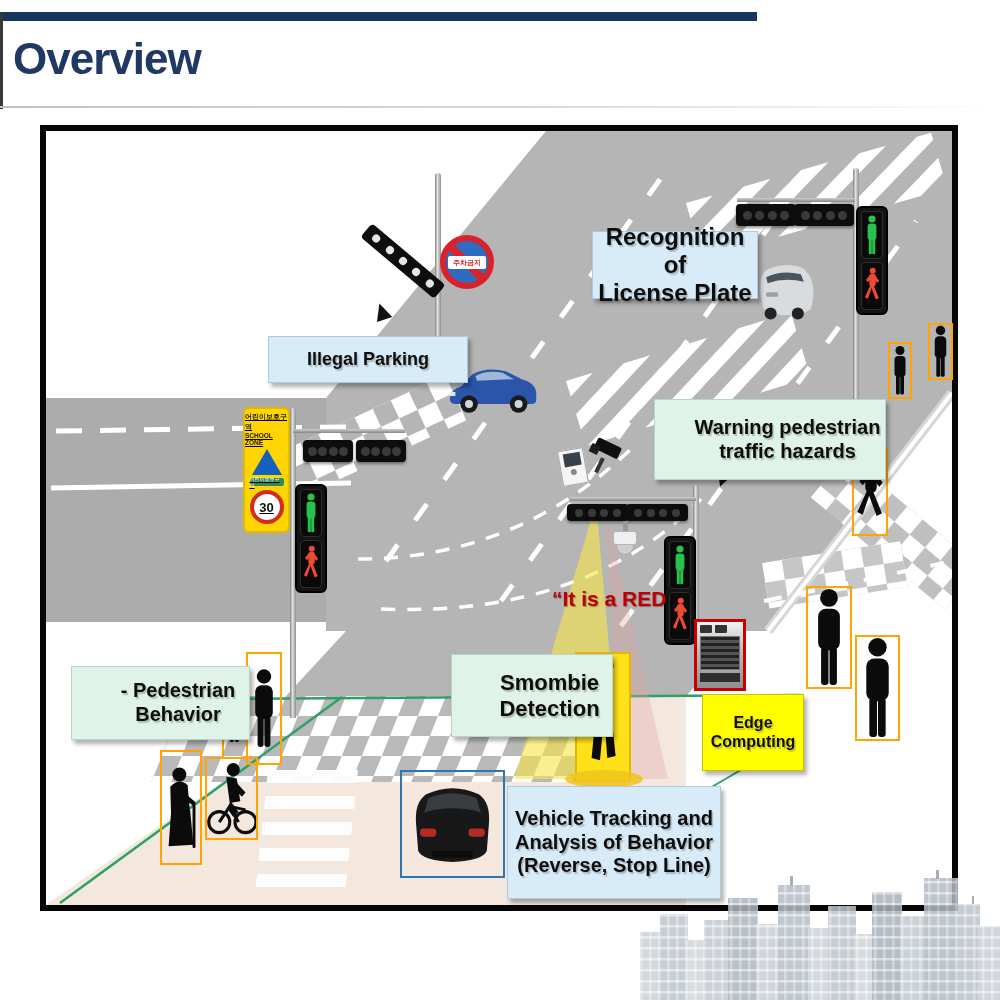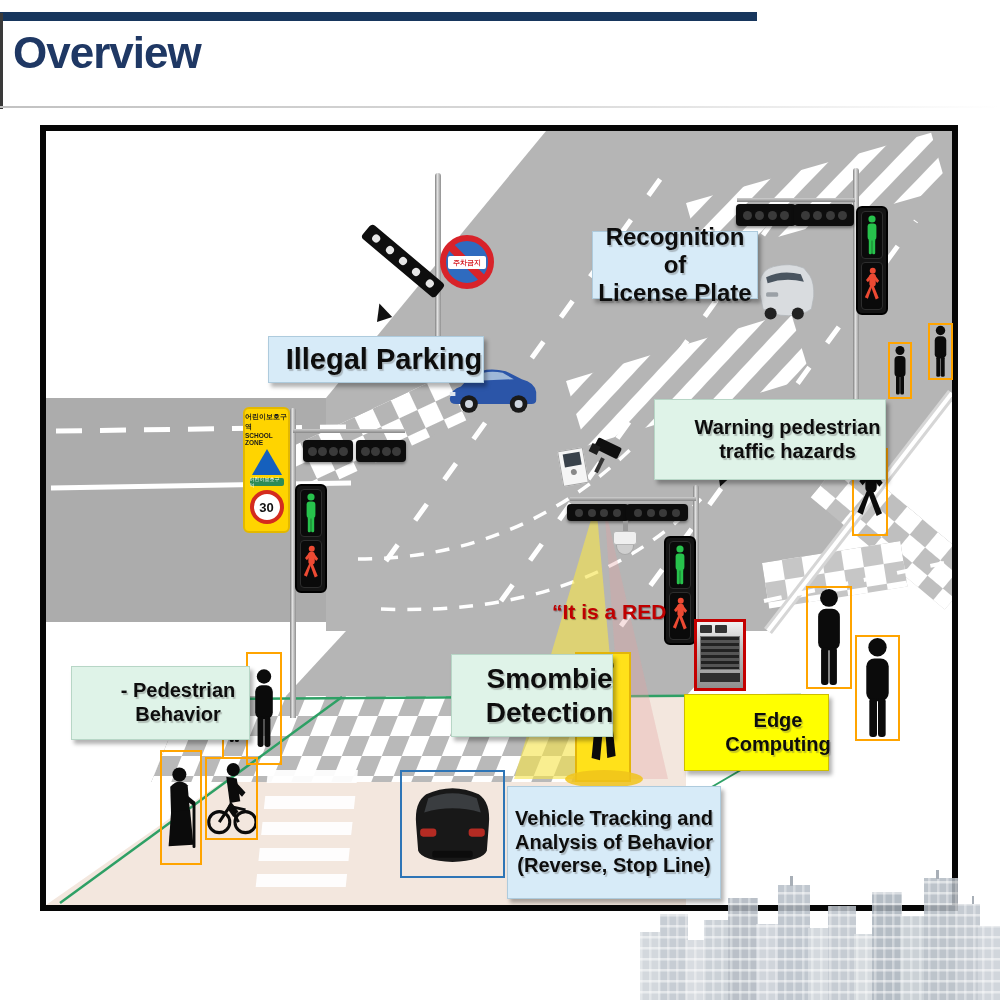--- a/index.html
+++ b/index.html
@@ -1,60 +1,60 @@
 <!DOCTYPE html>
 <html><head>
 <meta charset="utf-8">
 <style>
   html,body{margin:0;padding:0;background:#fff;}
   .slide{position:relative;width:1000px;height:1000px;background:#fff;overflow:hidden;
          font-family:"Liberation Sans",sans-serif;}
   
   .top-bar{position:absolute;left:0;top:12px;width:757px;height:9px;background:#17365D;z-index:3;}
   .left-tick{position:absolute;left:0;top:13px;width:3px;height:96px;background:#3a3a3a;z-index:3;}
-  .page-title{position:absolute;left:13px;top:28px;font-size:44px;font-weight:bold;
+  .page-title{position:absolute;left:13px;top:34px;font-size:44px;font-weight:bold;
               color:#1F3864;letter-spacing:-1px;z-index:3;}
   .title-rule{position:absolute;left:0;top:106px;width:1000px;height:2px;
               background:linear-gradient(90deg,#c2c2c2,#d9d9d9 55%,rgba(255,255,255,0));z-index:3;}
   
   .frame{position:absolute;left:40px;top:125px;width:918px;height:786px;border:6px solid #060606;
          background:#fff;box-sizing:border-box;z-index:1;}
   .groundwrap{position:absolute;left:46px;top:131px;width:906px;height:774px;z-index:1;}
   
   .label{position:absolute;display:flex;align-items:center;justify-content:center;text-align:center;
          font-weight:bold;color:#0d0d0d;line-height:1.18;z-index:30;
          box-shadow:3px 4px 4px rgba(0,0,0,.3);}
   .label span{white-space:pre-line;text-shadow:1.5px 1.5px 1px rgba(90,90,90,.35);}
   .lb-blue{background:#D7EBF8;border:1px solid #AECBDD;}
   .lb-green{background:#DFF3E8;border:1px solid #B7D6C6;padding-left:35px;}
   .lb-yellow{background:#FFFF00;border:1px solid #CEBE00;}
   .sys-title{position:absolute;left:57px;top:177px;width:288px;height:56px;background:#4472C4;
              color:#fff;display:flex;align-items:center;justify-content:center;font-size:26px;
              font-weight:600;z-index:30;box-shadow:3px 4px 5px rgba(0,0,0,.25);}
-  .red-alert{position:absolute;left:552px;top:600px;font-size:21px;font-weight:bold;color:#C00000;
+  .red-alert{position:absolute;left:552px;top:587px;font-size:21px;font-weight:bold;color:#C00000;
              z-index:30;text-shadow:1px 1px 1px rgba(0,0,0,.35);}
   
   .pole{position:absolute;width:6px;background:linear-gradient(90deg,#7f7f7f,#e2e2e2 40%,#8f8f8f);
         border-radius:3px 3px 0 0;z-index:12;}
   .arm{position:absolute;height:4px;background:linear-gradient(180deg,#cfcfcf,#878787);z-index:12;}
   .sig-bar{position:absolute;height:22px;background:#0d0d0d;border-radius:4px;display:flex;
            align-items:center;justify-content:space-evenly;padding:0 3px;z-index:14;
            box-shadow:0 2px 3px rgba(0,0,0,.4);}
   .sig-bar i{width:9px;height:9px;border-radius:50%;background:#3a3a3a;display:block;}
   .sig-bar.long{height:17px;}
   .sig-bar.long i{width:8px;height:8px;}
   .ped-signal{position:absolute;width:32px;background:#141414;border:2px solid #000;border-radius:6px;
               padding:3px;display:flex;flex-direction:column;gap:3px;z-index:15;box-sizing:border-box;}
   .ped-cell{height:46px;background:#0a0a0a;border:1px solid #2d2d2d;border-radius:4px;display:flex;
             align-items:center;justify-content:center;}
   .ped-cell svg{width:18px;height:40px;}
   
   .school-sign{position:absolute;left:243px;top:407px;width:47px;height:126px;background:#FFD400;
                border:2px solid #E3B800;border-radius:6px;z-index:16;display:flex;flex-direction:column;
-               align-items:center;padding-top:3px;box-sizing:border-box;}
+               align-items:center;padding-top:3px;box-sizing:border-box;text-decoration:underline;}
   .sz-kr{font-size:7px;font-weight:bold;color:#1a1a1a;}
   .sz-en{font-size:6.5px;font-weight:bold;color:#1a1a1a;}
   .sz-tri{width:0;height:0;margin-top:3px;border-left:15px solid transparent;
           border-right:15px solid transparent;border-bottom:26px solid #1560BD;position:relative;}
   .sz-badge{margin-top:3px;width:34px;height:8px;background:#2E8B57;border-radius:2px;color:#fff;
             font-size:5px;display:flex;align-items:center;justify-content:center;}
   .sz-circle{margin-top:4px;width:26px;height:26px;border-radius:50%;background:#fff;
              border:4px solid #D42B1E;display:flex;align-items:center;justify-content:center;
              font-size:13px;font-weight:bold;color:#111;}
   .no-parking{position:absolute;left:440px;top:235px;width:54px;height:54px;border-radius:50%;
@@ -456,36 +456,36 @@
           <circle cx="44" cy="72" r="12"></circle>
           <path d="M14 72 L26 54 L44 58"></path>
           <path d="M26 54 L36 72"></path>
         </g>
       </svg>
     </div>
 
   <div class="tri" style="left:374px;top:303px;border-left:8px solid transparent;border-right:8px solid transparent;border-bottom:17px solid #111;transform:rotate(-18deg);"></div>
   <div class="tri" style="left:714px;top:470px;border-left:9px solid transparent;border-right:9px solid transparent;border-top:17px solid #111;transform:rotate(20deg);"></div>
 
-  <div class="label lb-blue" style="left:268px;top:336px;width:198px;height:45px;font-size:29px;padding-left:16px;">
+  <div class="label lb-blue" style="left:268px;top:336px;width:198px;height:45px;font-size:18px;">
       <span>Illegal Parking</span>
     </div>
   <div class="label lb-blue" style="left:592px;top:231px;width:164px;height:66px;font-size:24px;">
       <span>Recognition of
 License Plate</span>
     </div>
   <div class="label lb-green" style="left:654px;top:399px;width:195px;height:79px;font-size:20px;">
       <span>Warning pedestrian
 traffic hazards</span>
     </div>
-  <div class="label lb-green" style="left:451px;top:654px;width:125px;height:81px;font-size:28px;align-items:center;">
+  <div class="label lb-green" style="left:451px;top:654px;width:125px;height:81px;font-size:22px;align-items:center;">
       <span>Smombie
 Detection</span>
     </div>
-  <div class="label lb-yellow" style="left:684px;top:694px;width:100px;height:75px;font-size:20px;padding-left:43px;">
+  <div class="label lb-yellow" style="left:702px;top:694px;width:100px;height:75px;font-size:16px;">
       <span>Edge
 Computing</span>
     </div>
   <div class="label lb-blue" style="left:507px;top:786px;width:212px;height:111px;font-size:20px;">
       <span>Vehicle Tracking and
 Analysis of Behavior
 (Reverse, Stop Line)</span>
     </div>
   <div class="label lb-green" style="left:71px;top:666px;width:142px;height:72px;font-size:20px;">
       <span>- Pedestrian

